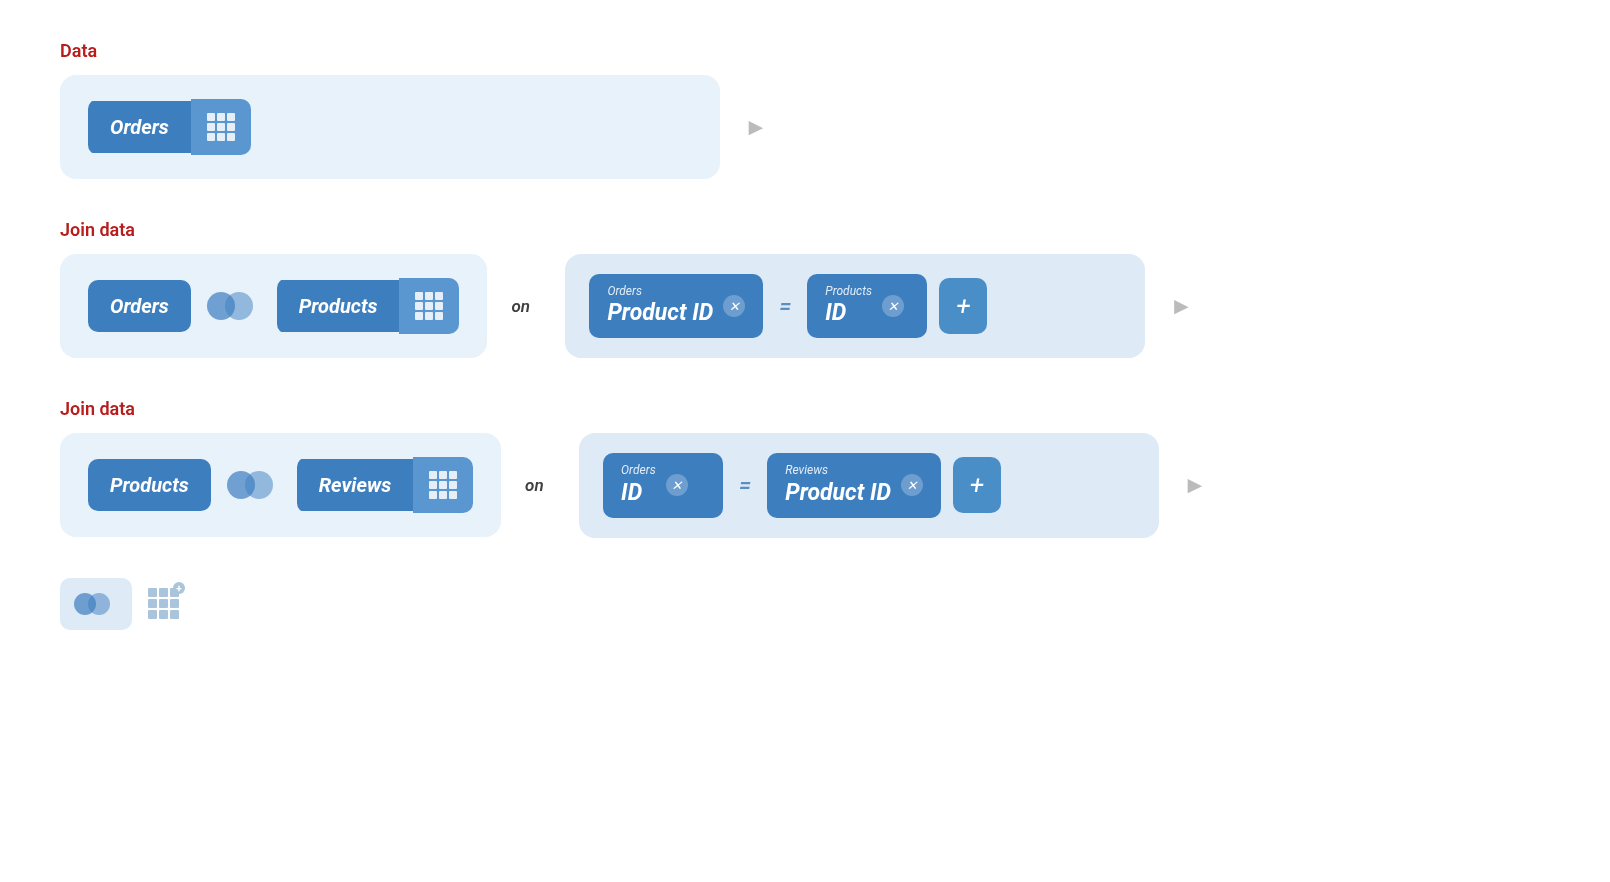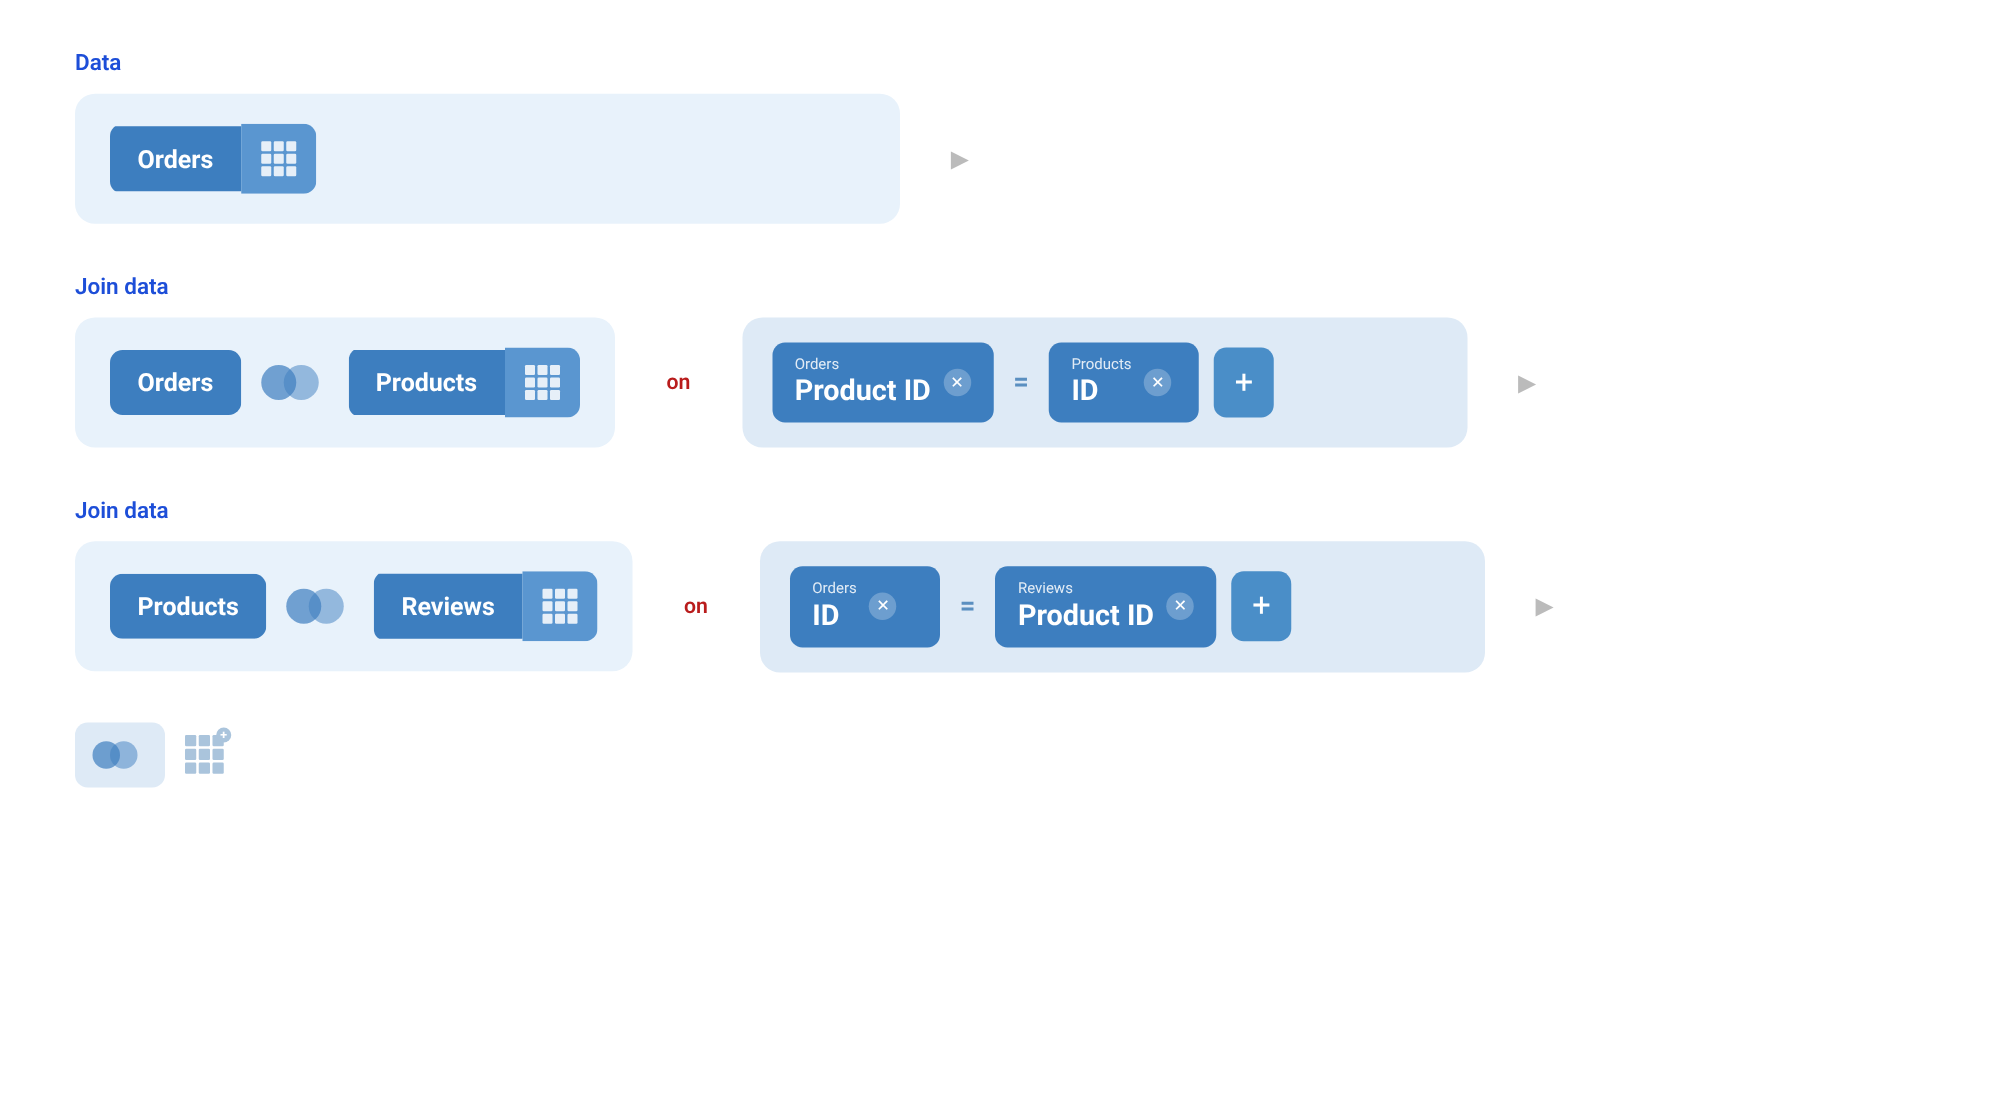--- a/index.html
+++ b/index.html
@@ -6,29 +6,30 @@
     body {
       font-family: -apple-system, BlinkMacSystemFont, 'Segoe UI', Roboto, sans-serif;
       background: #ffffff;
       padding: 40px 60px;
       color: #333;
     }
 
     .section-label {
       font-size: 18px;
       font-weight: 600;
-      color: #1d4ed8;
+      color: #b91c1c;
       margin-bottom: 14px;
     }
 
     .row-container {
       display: flex;
       align-items: center;
-      gap: 36px;
+      gap: 24px;
       margin-bottom: 40px;
+      font-style: italic;
     }
 
     .panel {
       background: #e8f2fb;
       border-radius: 16px;
       padding: 24px 28px;
       display: flex;
       align-items: center;
       gap: 16px;
       min-width: 340px;
@@ -103,23 +104,22 @@
 
     .overlap-icon .circle2 {
       background: rgba(61, 126, 191, 0.5);
       left: 18px;
     }
 
     
     .on-label {
       font-size: 17px;
       font-weight: 600;
-      color: #b91c1c;
+      color: #404040;
       min-width: 30px;
-      text-align: center;
     }
 
     
     .join-panel {
       background: #deeaf6;
       border-radius: 16px;
       padding: 20px 24px;
       display: flex;
       align-items: center;
       gap: 12px;

